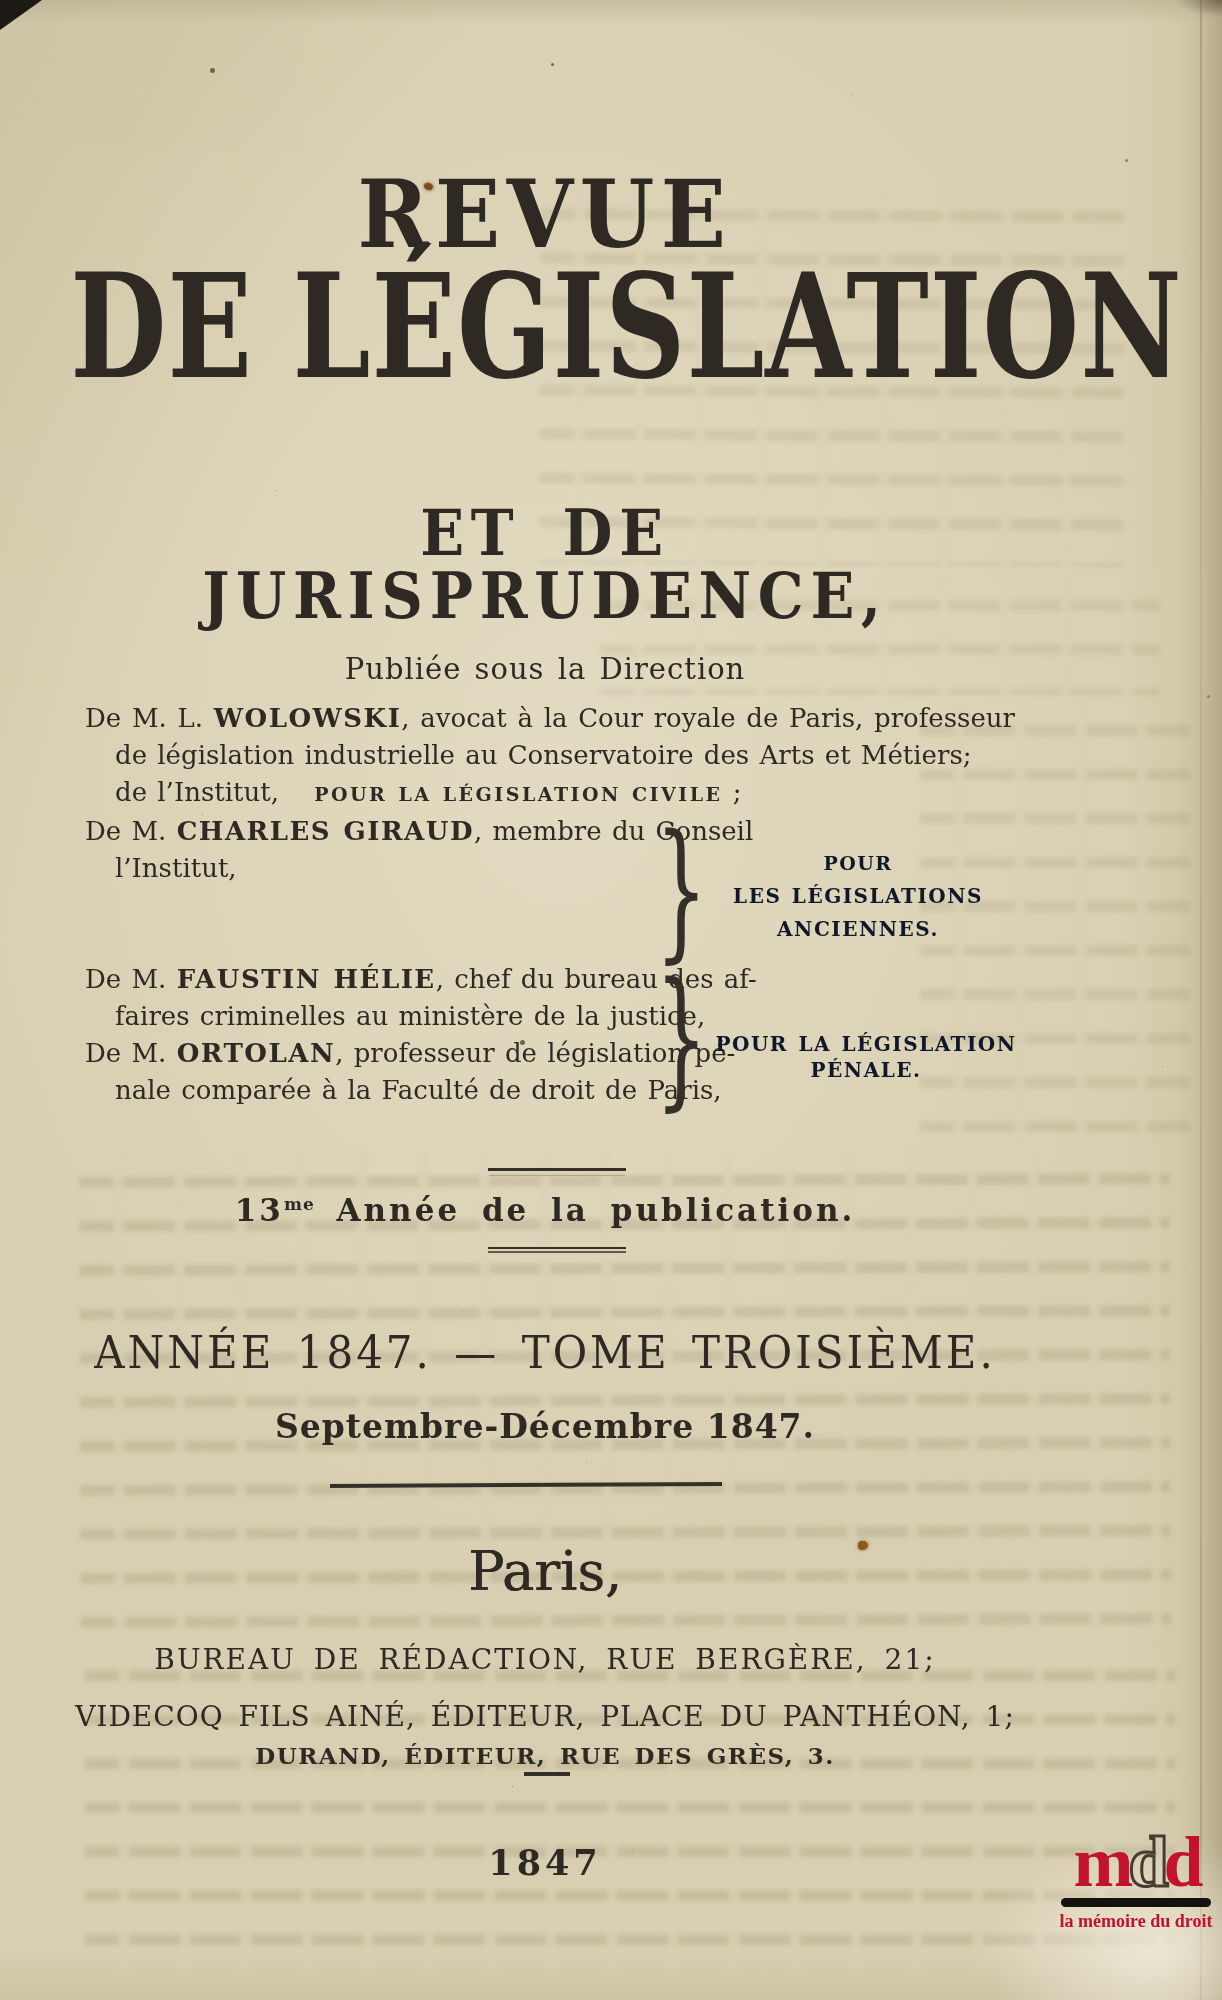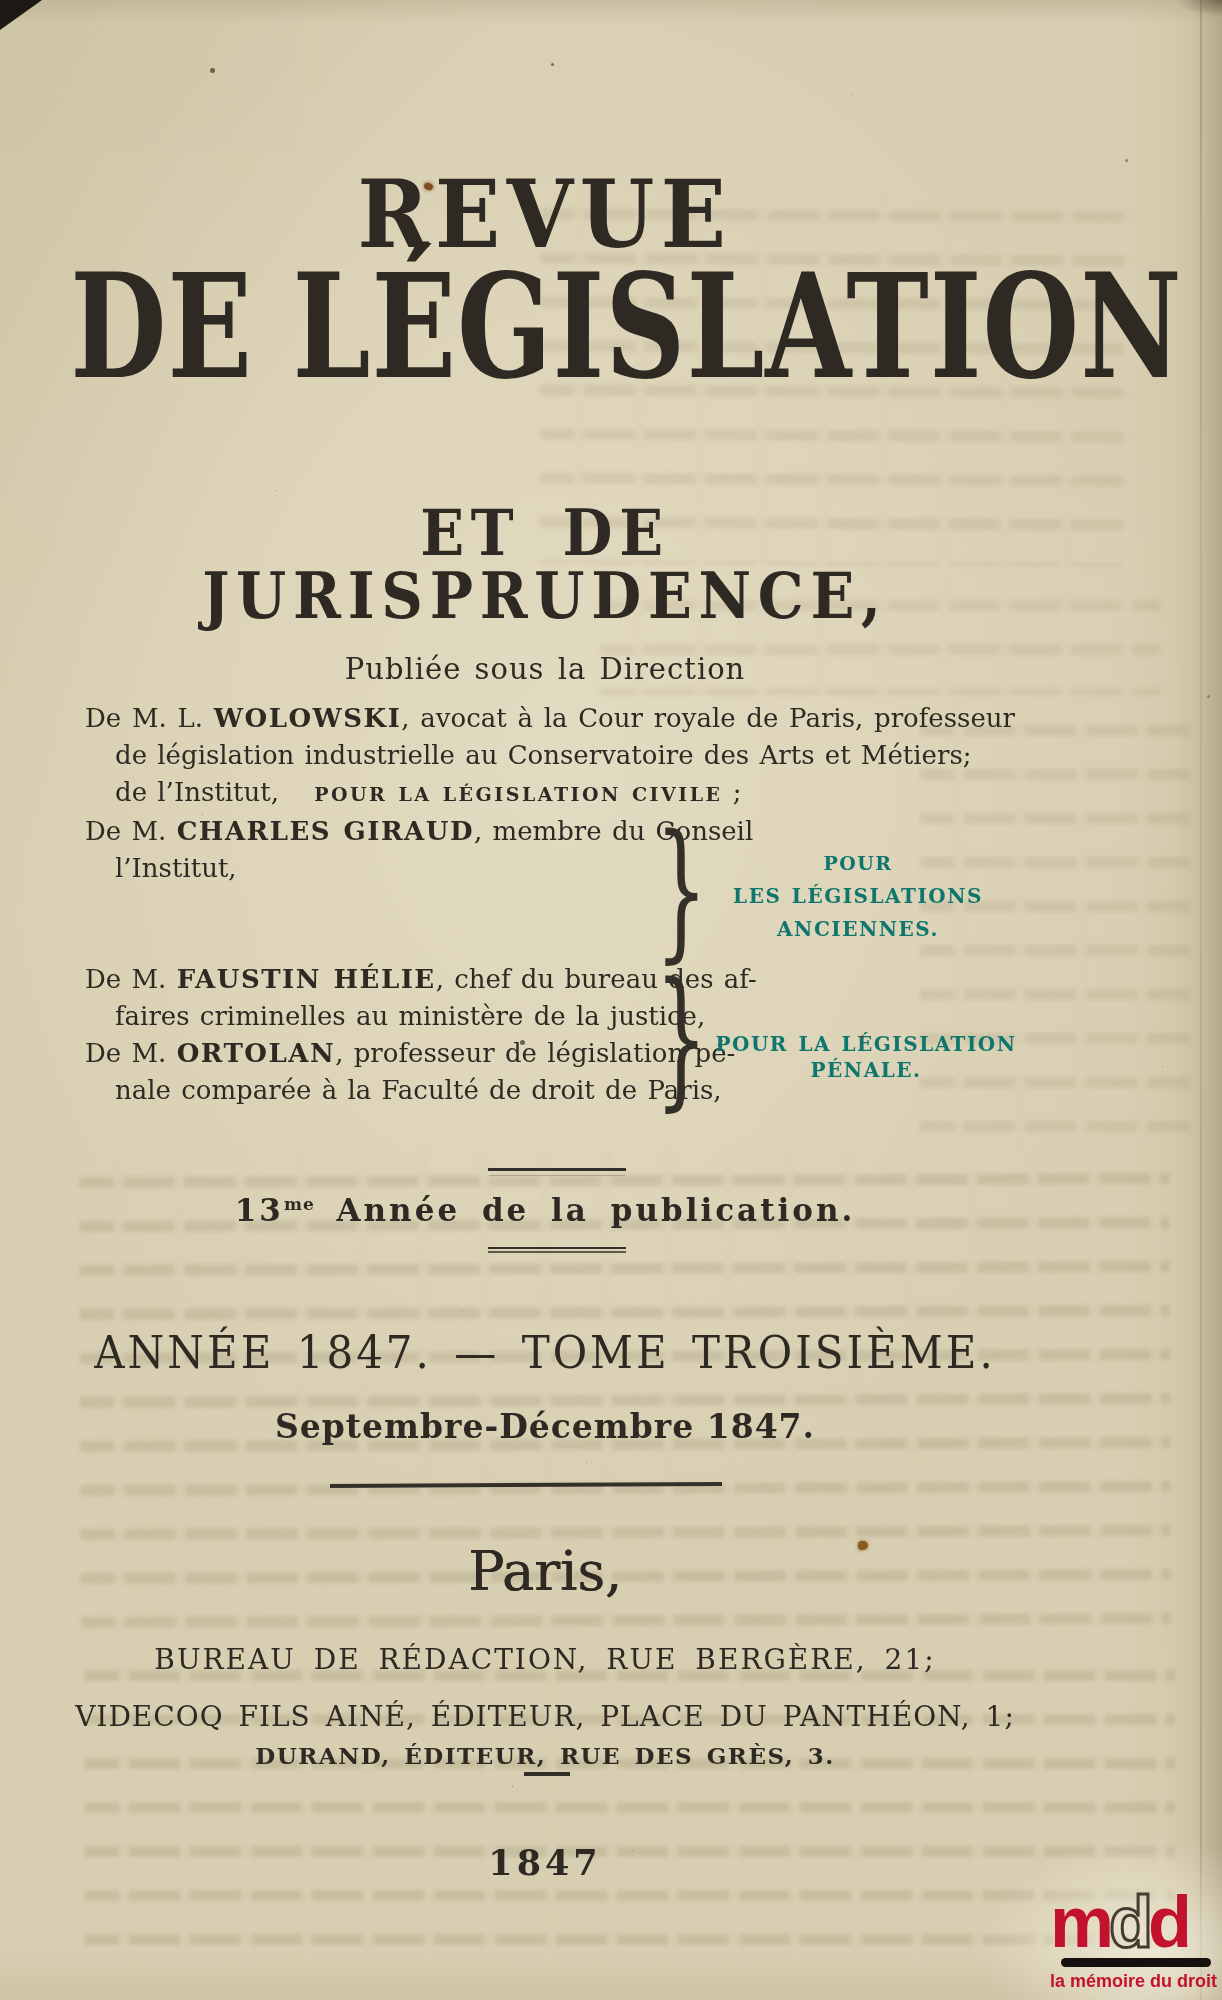--- a/index.html
+++ b/index.html
@@ -61,21 +61,21 @@
   .t-sub{top:652px;font-size:29px;letter-spacing:1px;word-spacing:3px;}
   .editors{left:85px;top:700px;width:930px;font-size:26px;line-height:37px;text-align:left;
     word-spacing:2px;}
   .editors .ind{padding-left:30px;}
   .jline{text-align:justify;text-align-last:justify;}
   .ename{font-weight:700;letter-spacing:1.5px;}
   .sc{font-size:19px;font-weight:700;letter-spacing:2.5px;margin-left:25px;}
   .egroup{position:relative;height:148px;}
   .brace{position:absolute;left:570px;top:-2px;font-size:138px;line-height:148px;font-weight:400;
     transform:scale(.6,1.08);transform-origin:left top;color:#33302a;}
-  .glabel{position:absolute;font-weight:700;letter-spacing:1.5px;color:#0f766e;}
+  .glabel{position:absolute;font-weight:700;letter-spacing:1.5px;color:#0f172a;}
   .glabel-a{left:608px;top:34px;width:330px;text-align:center;font-size:19px;line-height:33px;}
   .glabel-a .l2{font-size:20px;}
   .glabel-b{left:616px;top:70px;width:330px;text-align:center;font-size:20px;line-height:26px;}
   .rule{position:absolute;background:#33302a;}
   .rule1{left:488px;top:1168px;width:138px;height:3px;box-shadow:0 6px 0 -1px rgba(51,48,42,.25);}
   .rule2{left:488px;top:1247px;width:138px;height:2px;box-shadow:0 4px 0 0 rgba(51,48,42,.75);}
   .rule-long{left:330px;top:1483px;width:392px;height:4px;transform:rotate(-.3deg);}
   .rule3{left:524px;top:1772px;width:46px;height:4px;}
   .t-annee{top:1192px;font-size:31px;font-weight:700;letter-spacing:3px;word-spacing:8px;}
   .t-annee sup{font-size:.55em;vertical-align:super;letter-spacing:1px;}
@@ -83,22 +83,22 @@
   .t-tome{top:1328px;font-size:42px;font-weight:400;letter-spacing:3px;word-spacing:6px;
     transform:scale(1,1.05);}
   .t-period{top:1407px;font-size:33px;font-weight:700;letter-spacing:1px;}
   .t-paris{top:1540px;font-size:54px;font-weight:400;letter-spacing:0px;
     text-shadow:.6px 0 0 #2e2a23;}
   .t-bureau{top:1643px;font-size:28px;letter-spacing:2px;word-spacing:7px;}
   .t-videcoq{top:1700px;font-size:28px;letter-spacing:1px;word-spacing:5px;}
   .t-durand{top:1742px;font-size:23px;font-weight:700;letter-spacing:1.5px;word-spacing:4px;}
   .t-1847{top:1842px;font-size:35px;font-weight:700;letter-spacing:4px;}
   
-  .logo{position:absolute;left:1050px;top:1889px;width:172px;z-index:9;
-    font-family:Liberation Sans, sans-serif;}
+  .logo{position:absolute;left:1050px;top:1829px;width:172px;text-align:center;z-index:9;
+    font-family:Liberation Serif, serif;}
   .logo-word{font-size:72px;line-height:66px;font-weight:700;letter-spacing:-5px;white-space:nowrap;}
   .logo-m,.logo-d2{color:#c2122d;}
   .logo-d1{color:transparent;-webkit-text-stroke:3px #453b31;}
   .logo-bar{margin:3px auto 0;width:150px;height:9px;border-radius:5px;background:#14110e;}
   .logo-tag{margin-top:4px;font-size:18px;font-weight:700;color:#c2122d;letter-spacing:0;white-space:nowrap;}
   .noise{position:absolute;inset:0;z-index:6;pointer-events:none;opacity:.55;}
   .content{z-index:3;}
 </style>
 </head>
 <body>

